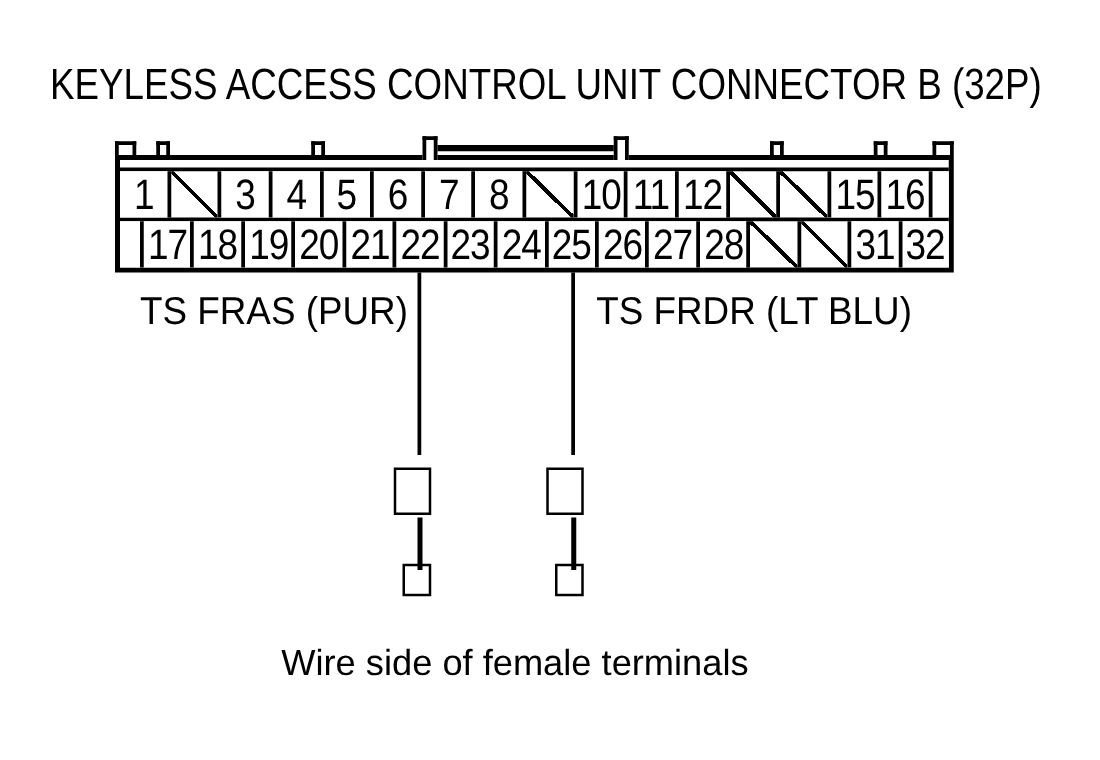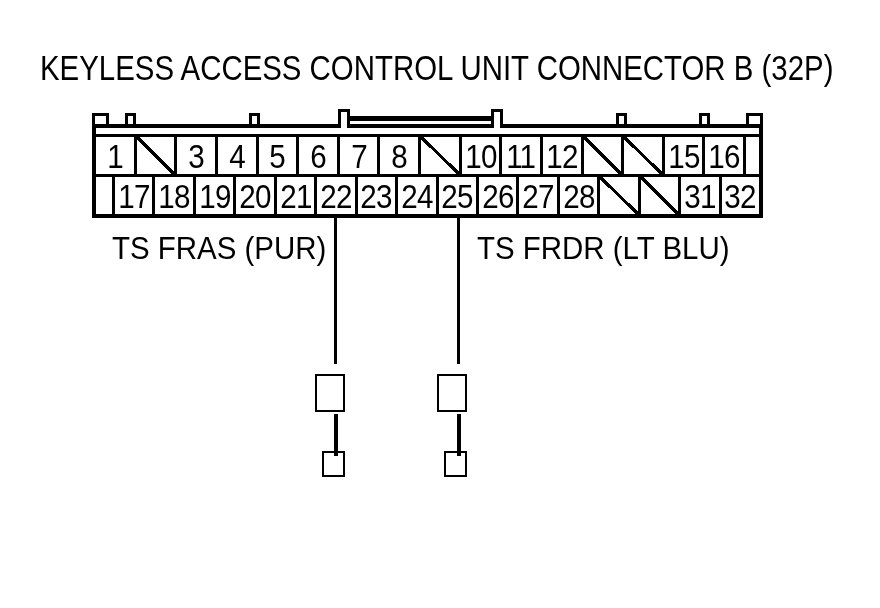--- a/index.html
+++ b/index.html
@@ -179,14 +179,15 @@
   <div class="term-box small" style="left:322px"></div>
 
   <div class="wire seg-upper" style="left:457px"></div>
   <div class="term-box large" style="left:437px"></div>
   <div class="wire seg-lower" style="left:457px"></div>
   <div class="term-box small" style="left:444px"></div>
 
   <div class="sig-label" style="left:112px">TS FRAS (PUR)</div>
   <div class="sig-label" style="left:477px">TS FRDR (LT BLU)</div>
 
+  <div class="caption">Wire side of female terminals</div>
 
 </div>
 
 </body></html>

